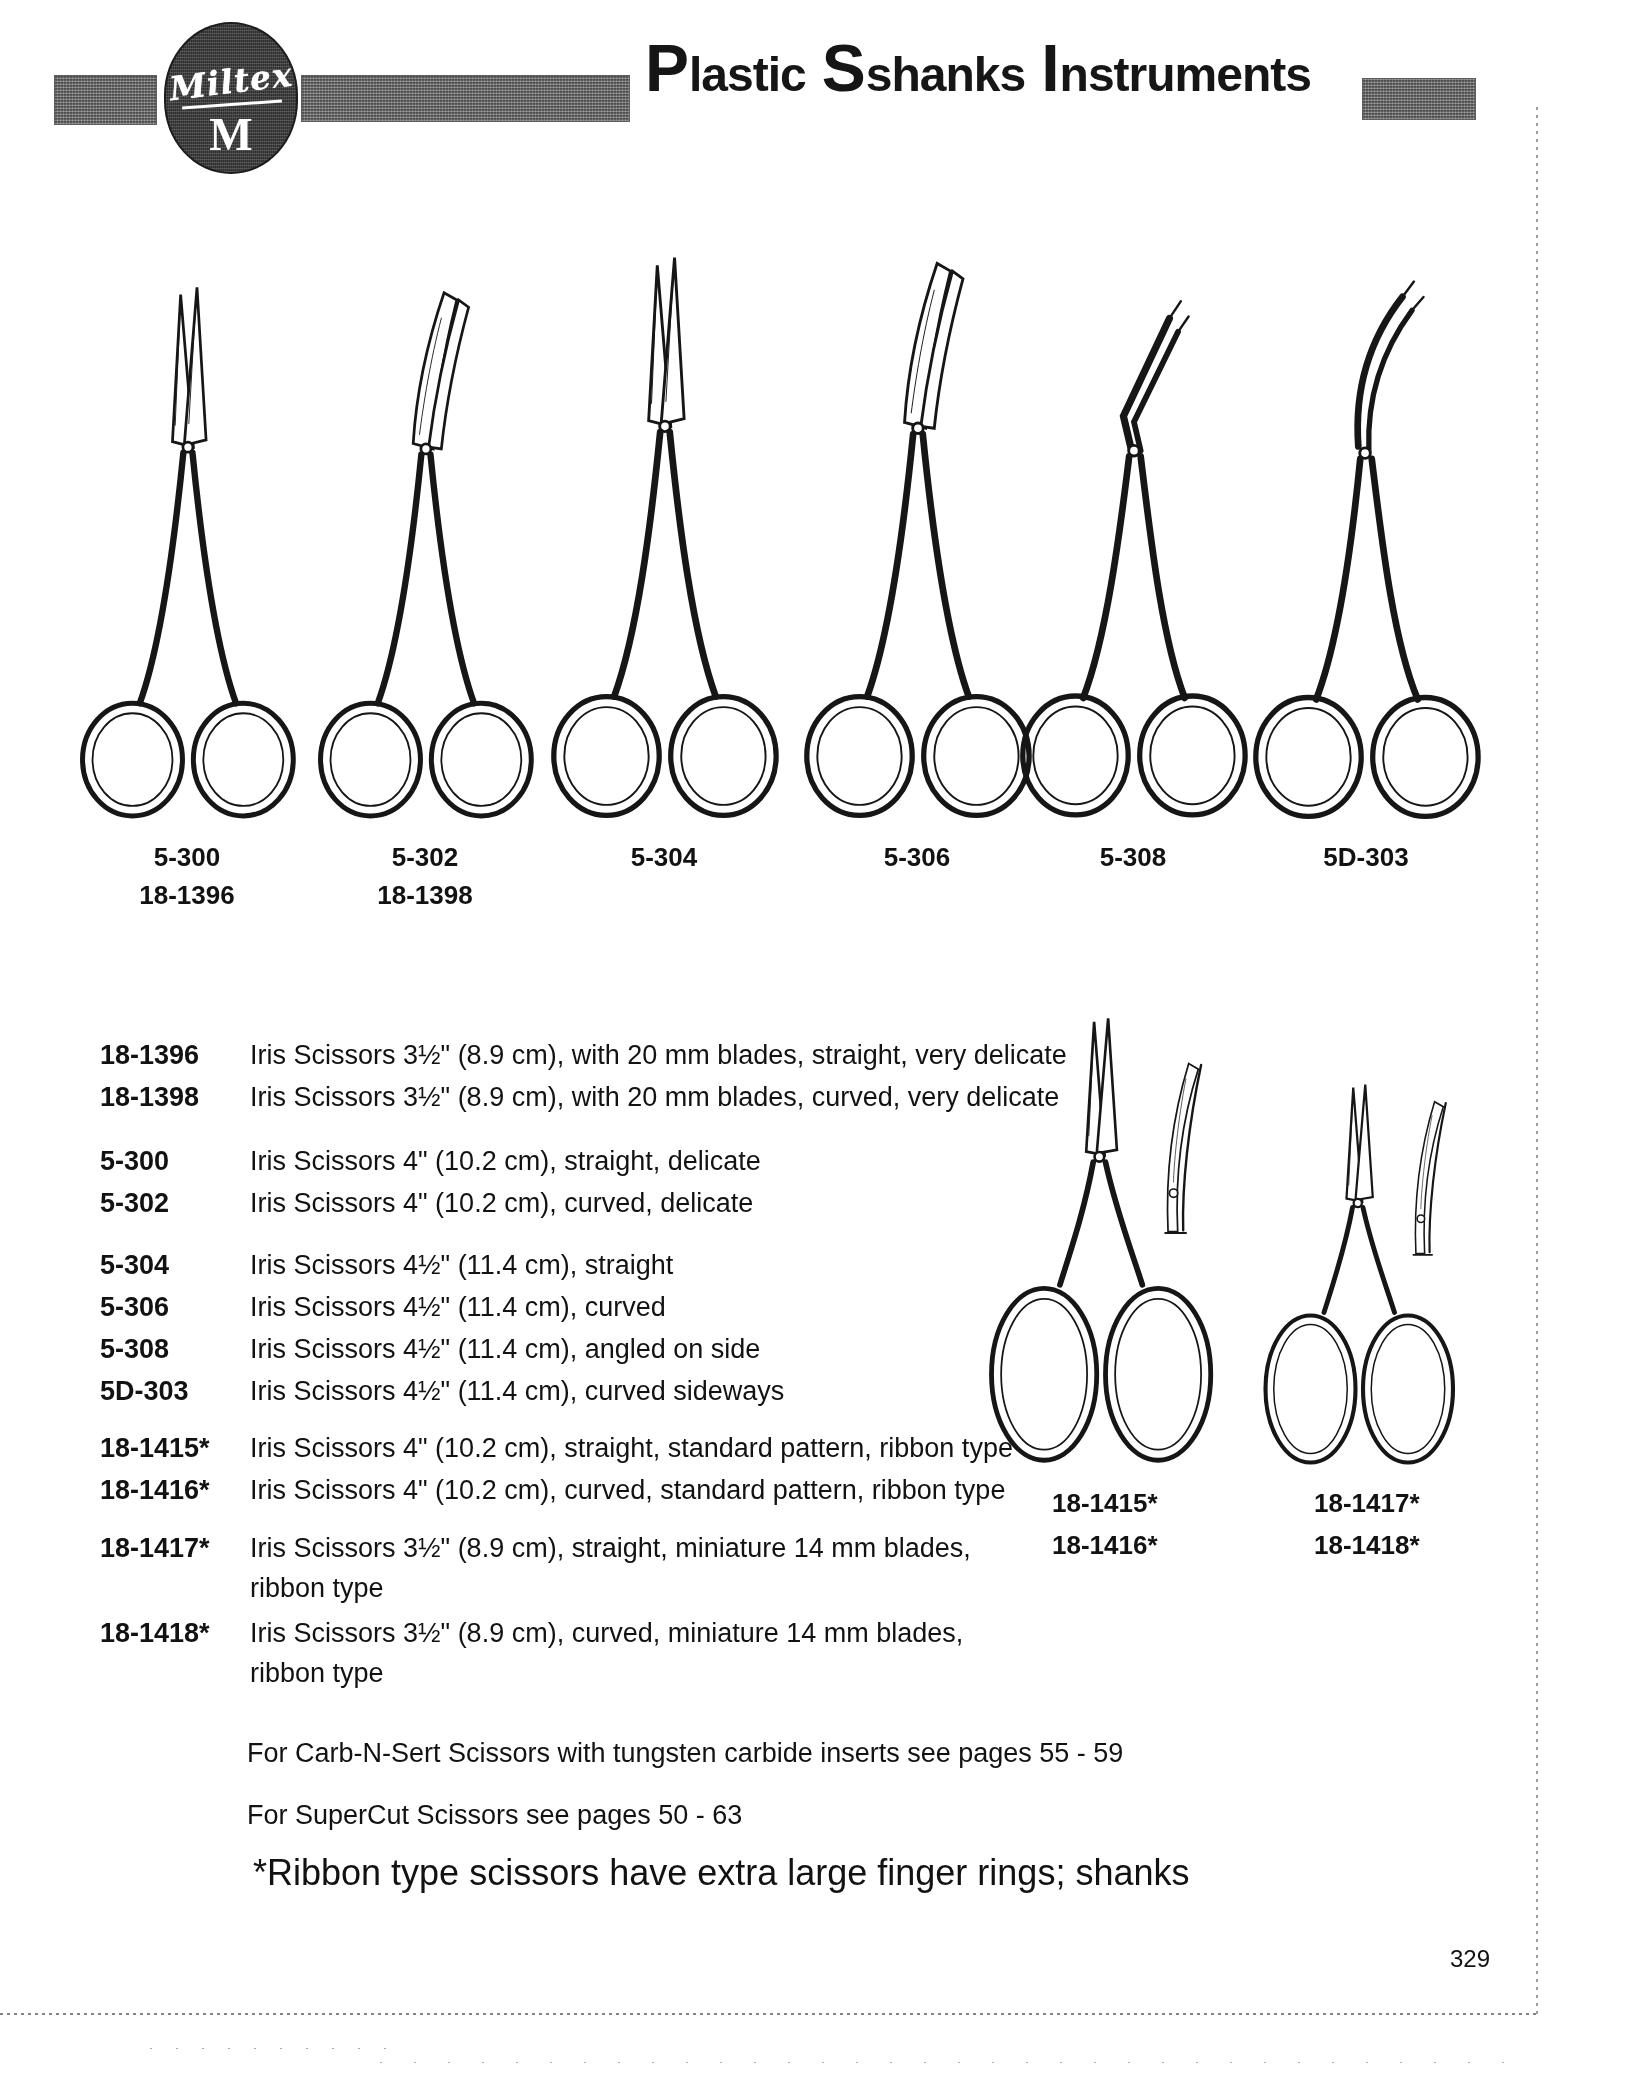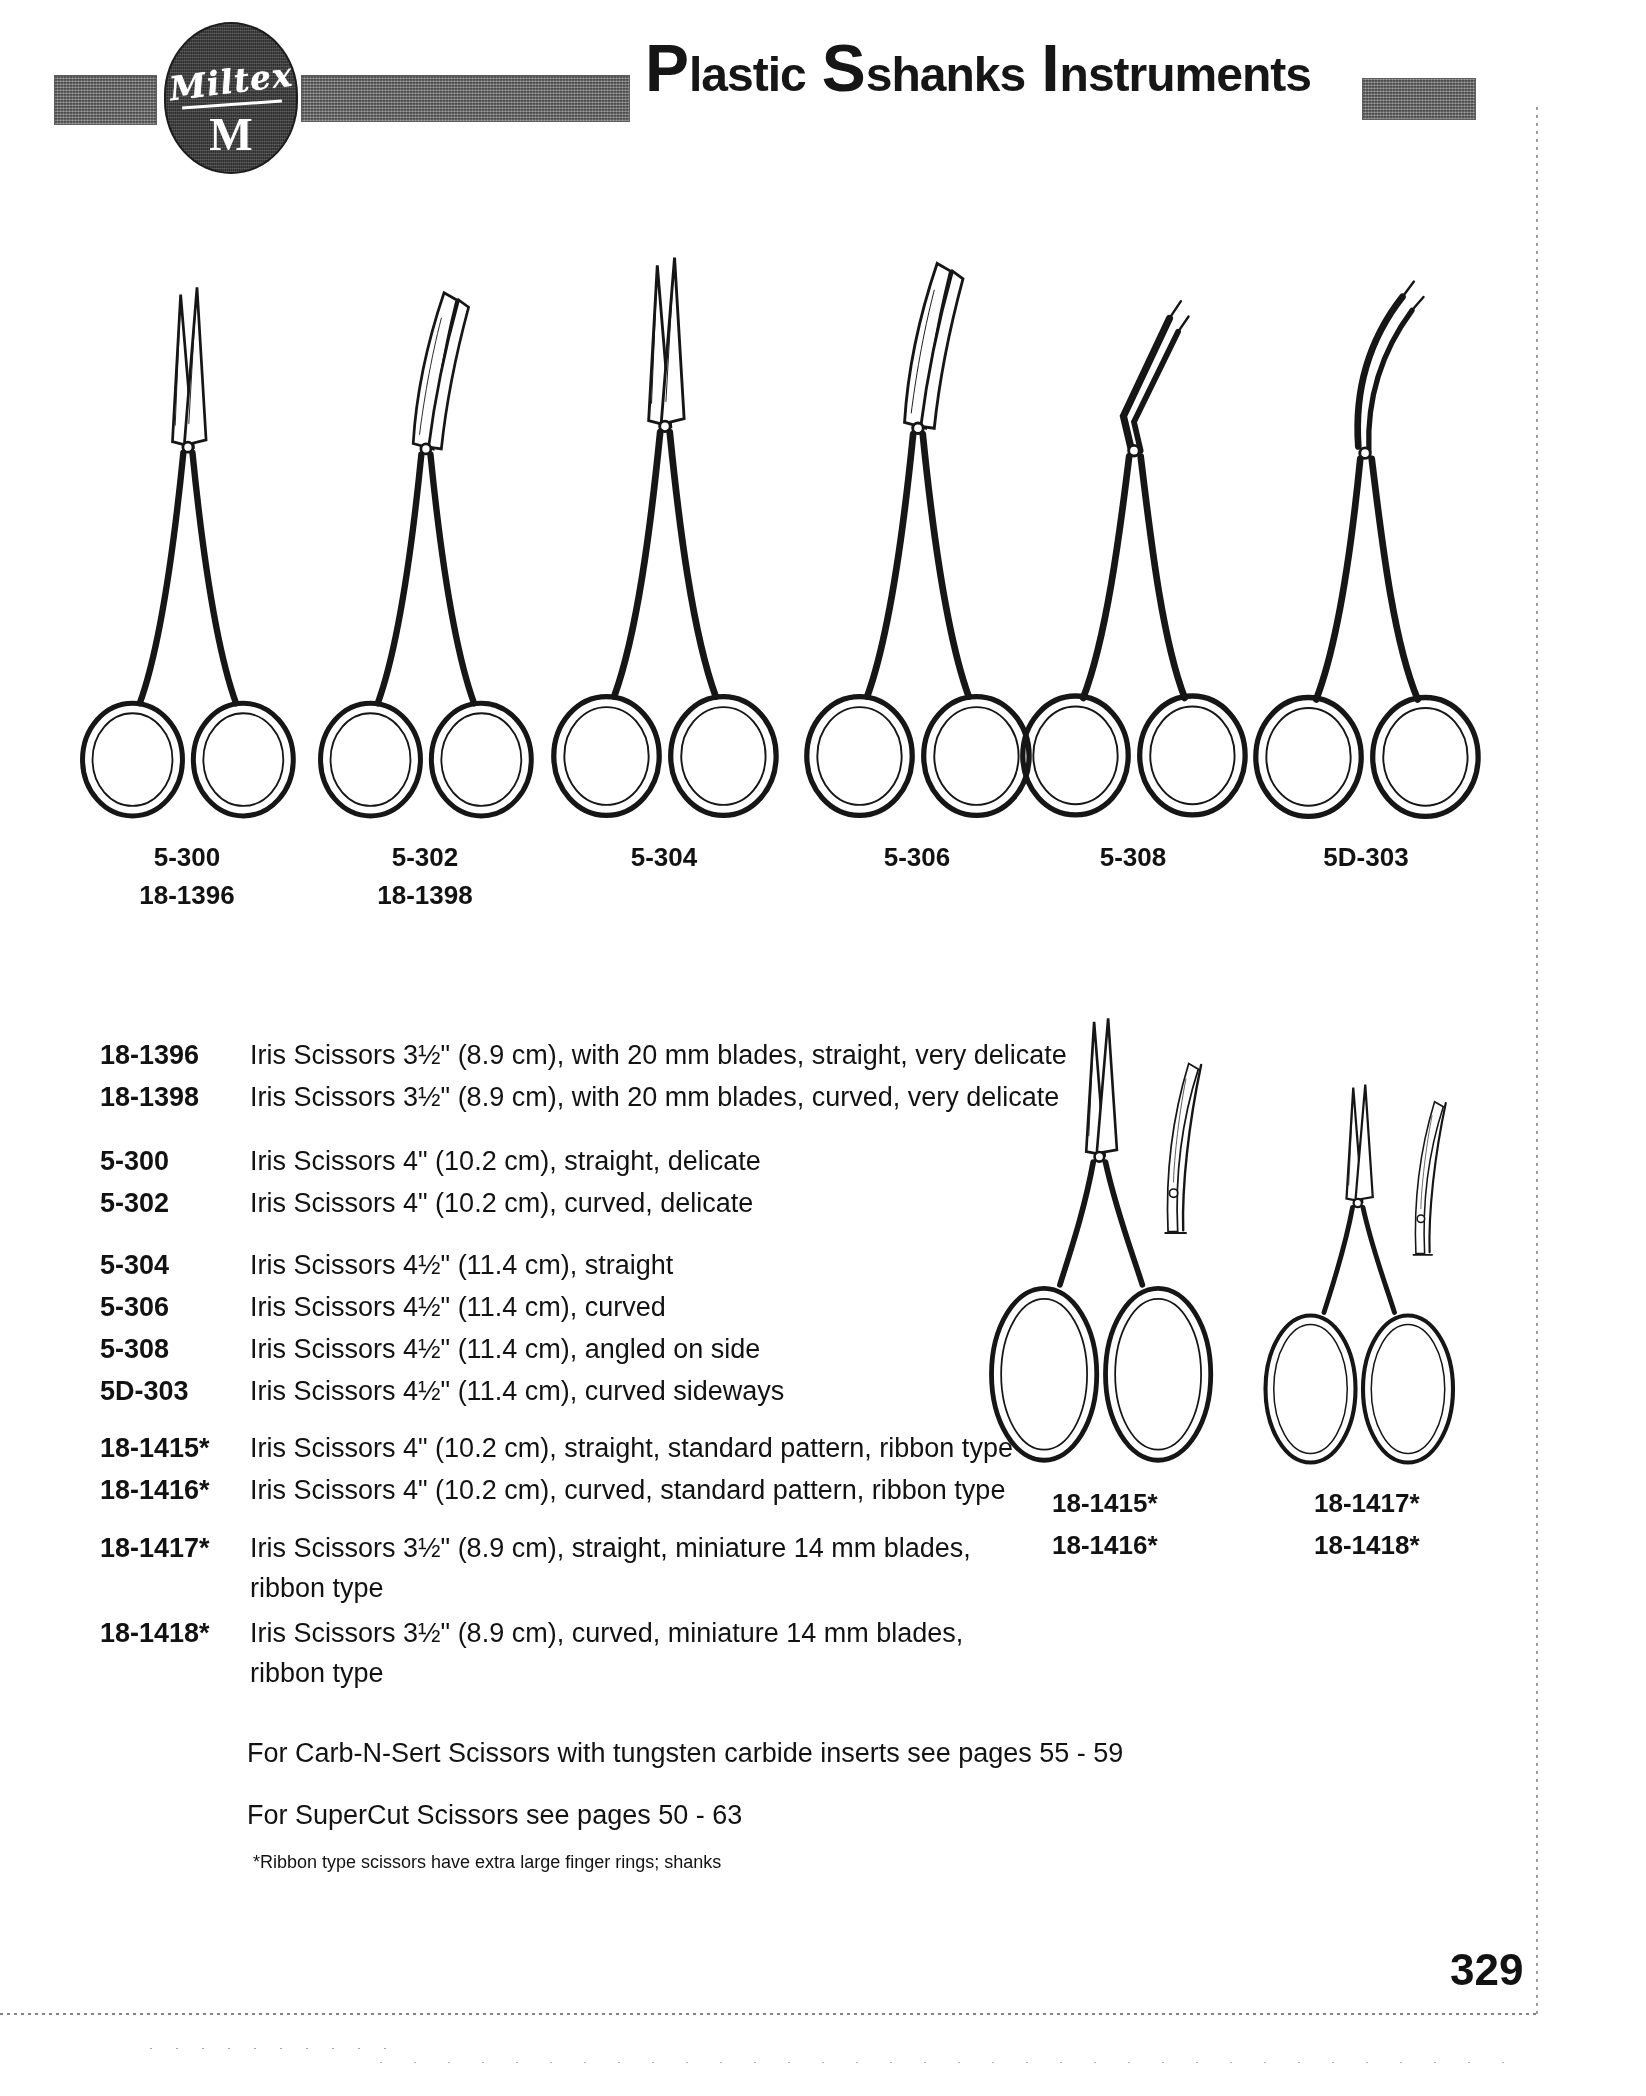--- a/index.html
+++ b/index.html
@@ -77,22 +77,22 @@
     position:absolute;width:230px;text-align:center;
     font-size:26px;font-weight:bold;letter-spacing:0;
   }
   .ribbonlabel{
     position:absolute;font-size:26px;font-weight:bold;
   }
   
   .code{position:absolute;left:100px;font-size:27px;font-weight:bold;white-space:nowrap;}
   .desc{position:absolute;left:250px;font-size:27px;white-space:nowrap;}
   .note{position:absolute;left:247px;font-size:27px;white-space:nowrap;}
-  .footnote{position:absolute;font-size:18px;white-space:nowrap;}
-  .pagenum{position:absolute;left:1450px;top:1945px;font-size:44px;font-weight:700;}
+  .footnote{position:absolute;font-size:36px;white-space:nowrap;}
+  .pagenum{position:absolute;left:1450px;top:1945px;font-size:24px;font-weight:400;}
 </style>
 </head>
 <body>
 
 <div class="page">
 
   <svg width="0" height="0" style="position:absolute" aria-hidden="true">
     <defs>
       <symbol id="sc-straight" viewBox="0 0 240 600">
         <g stroke="#161616" fill="none" stroke-linecap="round">

